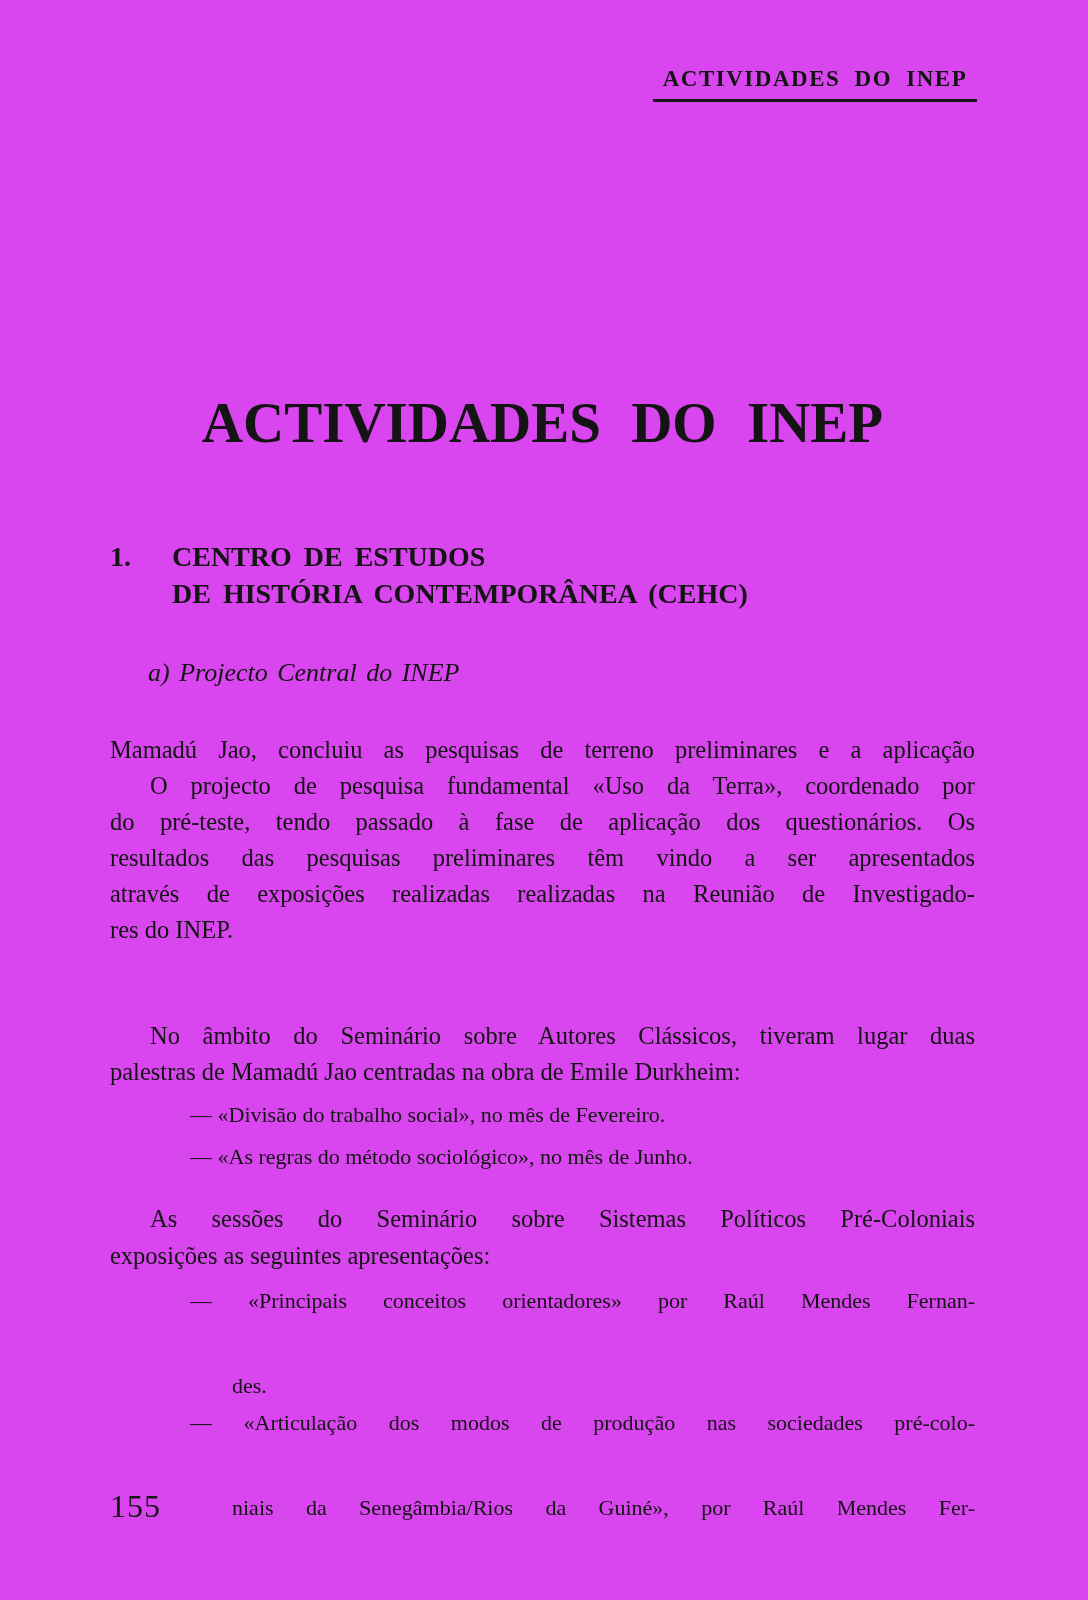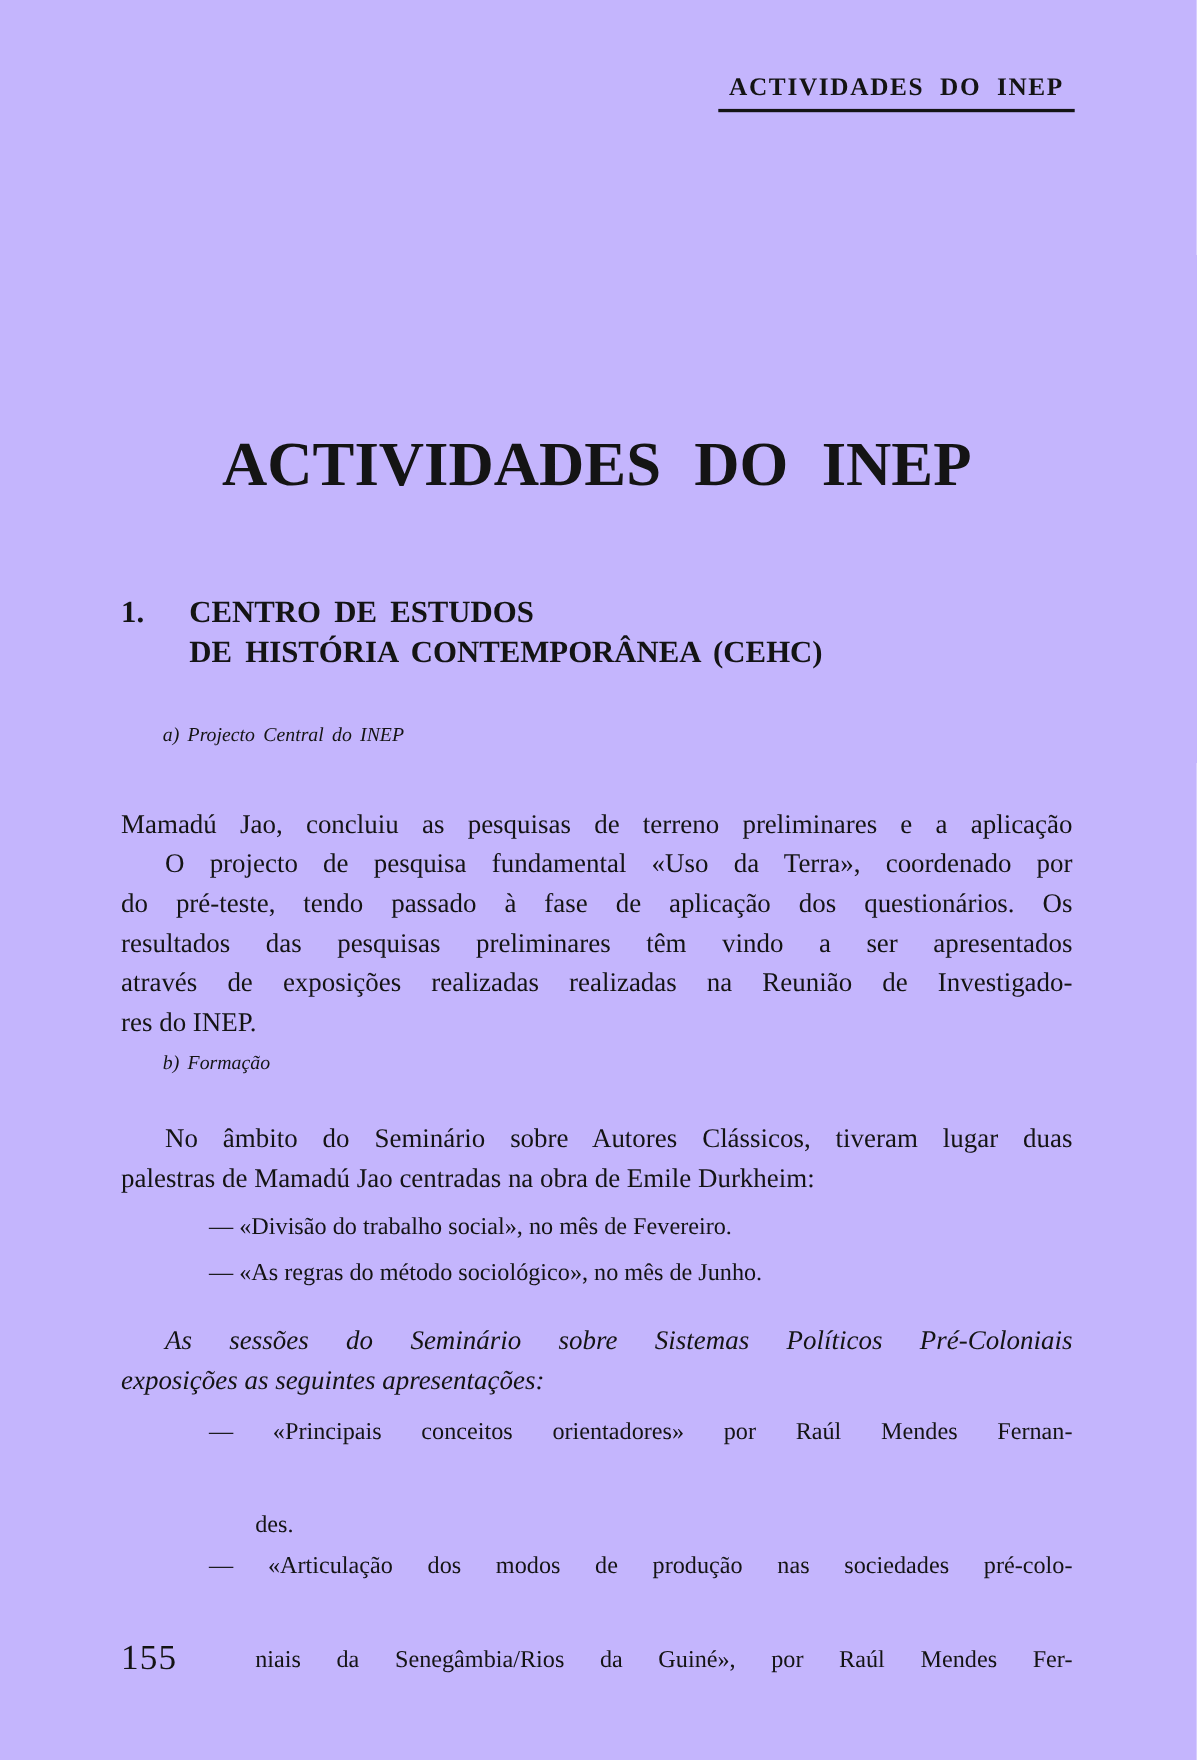--- a/index.html
+++ b/index.html
@@ -4,21 +4,21 @@
 <style>
   html, body {
     margin: 0;
     padding: 0;
     background: #ffffff;
   }
   .page {
     position: relative;
     width: 1088px;
     height: 1600px;
-    background: #c4b5fd;
+    background: #d946ef;
     color: #141414;
     font-family: "Liberation Serif", serif;
     overflow: hidden;
   }
   .col {
     position: absolute;
     left: 110px;
     width: 865px;
   }
   
@@ -63,35 +63,35 @@
     line-height: 37px;
     word-spacing: 5px;
   }
   .section-heading .sec-num {
     width: 62px;
     flex: 0 0 62px;
   }
   
   .subsection {
     font-style: italic;
-    font-size: 18px;
+    font-size: 26px;
     padding-left: 38px;
     word-spacing: 3px;
   }
   .sub-a { top: 658px; }
   .sub-b { top: 956px; }
   
   .body-par { font-size: 24.5px; }
   .body-par .ln { line-height: 36px; height: 36px; }
   .jline { text-align: justify; text-align-last: justify; }
   .indent { text-indent: 40px; }
   .par-a { top: 732px; }
   .par-b { top: 1018px; }
   .par-c { top: 1200px; line-height: 37px; }
-  .par-c .ln { line-height: 37px; height: 37px; font-style: italic; }
+  .par-c .ln { line-height: 37px; height: 37px; }
   
   .dash-list { font-size: 22px; }
   .list-b { top: 1094px; }
   .list-b .ln { line-height: 42px; height: 42px; }
   .list-c { top: 1282px; }
   .list-c .ln { line-height: 37px; height: 37px; }
   .ln.hang1 { margin-left: 80px; }
   .ln.hang2 { margin-left: 122px; margin-top: 48px; }
   
   .page-number {
@@ -124,21 +124,20 @@
 
   <div class="body-par par-a col">
     <div class="ln jline">Mamadú Jao, concluiu as pesquisas de terreno preliminares e a aplicação</div>
     <div class="ln jline indent">O projecto de pesquisa fundamental «Uso da Terra», coordenado por</div>
     <div class="ln jline">do pré-teste, tendo passado à fase de aplicação dos questionários. Os</div>
     <div class="ln jline">resultados das pesquisas preliminares têm vindo a ser apresentados</div>
     <div class="ln jline">através de exposições realizadas realizadas na Reunião de Investigado-</div>
     <div class="ln">res do INEP.</div>
   </div>
 
-  <div class="subsection sub-b col">b) Formação</div>
 
   <div class="body-par par-b col">
     <div class="ln jline indent">No âmbito do Seminário sobre Autores Clássicos, tiveram lugar duas</div>
     <div class="ln">palestras de Mamadú Jao centradas na obra de Emile Durkheim:</div>
   </div>
 
   <div class="dash-list list-b col">
     <div class="ln hang1">— «Divisão do trabalho social», no mês de Fevereiro.</div>
     <div class="ln hang1">— «As regras do método sociológico», no mês de Junho.</div>
   </div>

